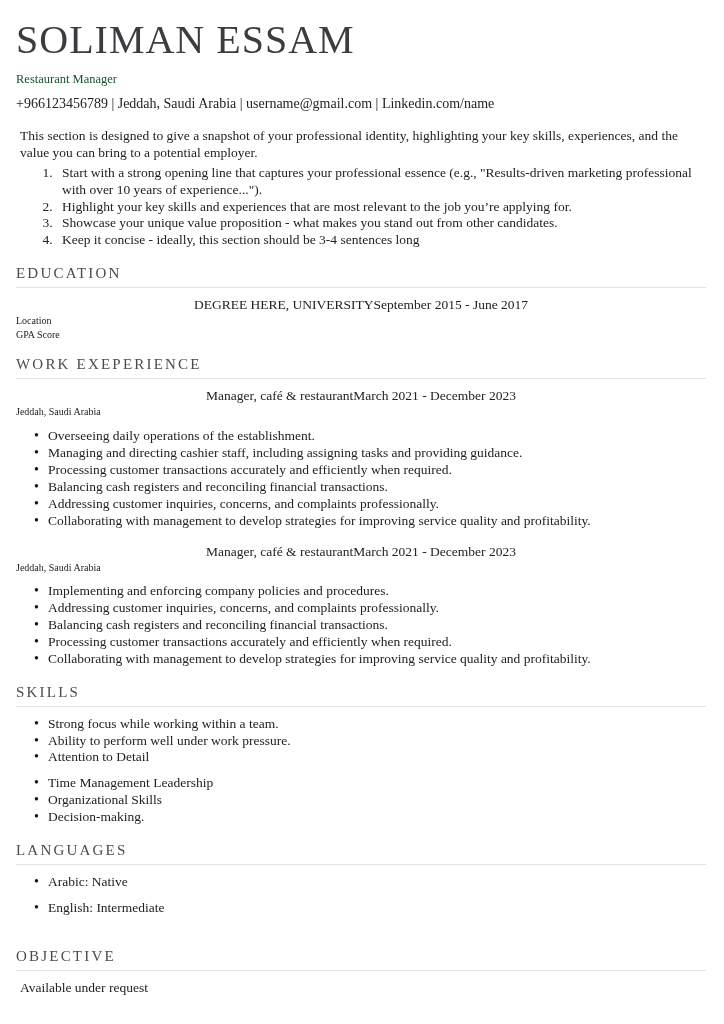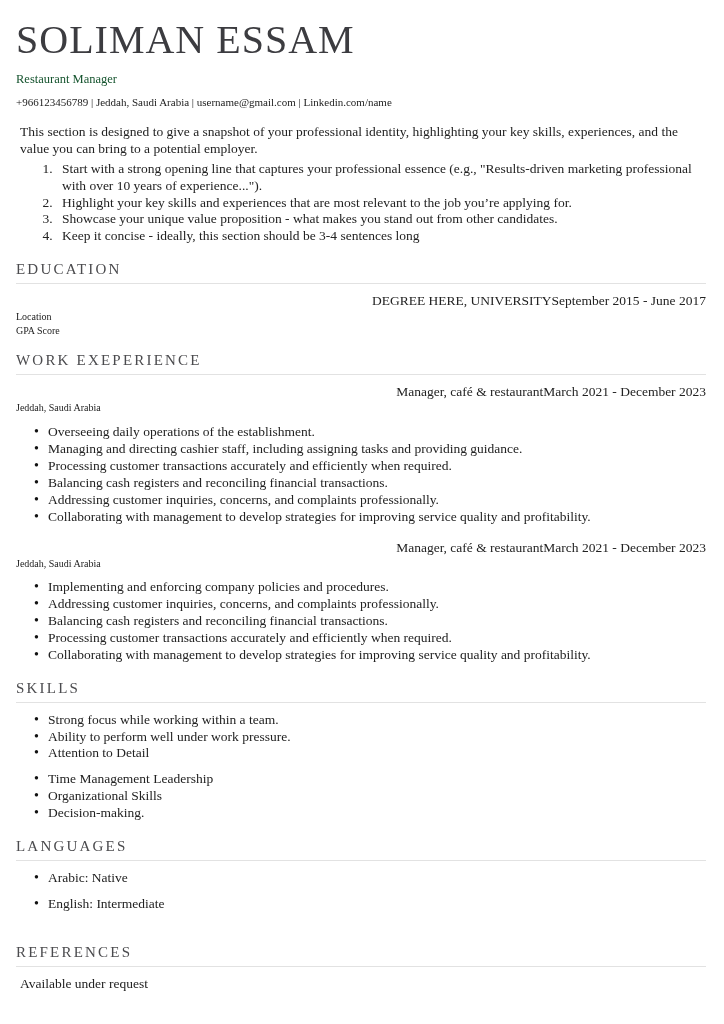--- a/index.html
+++ b/index.html
@@ -10,36 +10,36 @@
     color: #222222; position: relative; overflow: hidden;
     padding: 10px 18px 0 16px;
   }
   
   .header { text-align: left; }
   .name {
     font-size: 40px; font-weight: 400; color: #3c3c40;
     letter-spacing: 1px; margin: 8px 0 10px 0; line-height: 1.1;
   }
   .job-title { font-size: 12.5px; color: #14532d; margin: 0 0 9px 0; }
-  .contact-line { font-size: 11px; color: #222; margin: 0; }
+  .contact-line { font-size: 14px; color: #222; margin: 0; }
   
   .section { margin-top: 16px; }
   .section-references { margin-top: 31px; }
   .section-heading {
     font-size: 15px; font-weight: 400; color: #4b4b4e;
     letter-spacing: 2.2px; margin: 0; padding-bottom: 5px;
     border-bottom: 1px solid #e2e2e2;
   }
   .section-body { margin-top: 9px; }
   p.text { font-size: 13.5px; line-height: 1.23; margin: 4px; }
   
   ol.numbered { margin: 0; padding: 0 0 0 40px; }
   ol.numbered li { font-size: 13.5px; line-height: 1.24; padding-left: 6px; }
   
-  .entry-header { display: flex; justify-content: flex-end; align-items: baseline; }
+  .entry-header { display: flex; justify-content: center; align-items: baseline; }
   .entry-title { font-size: 13.5px; }
   .entry-date { font-size: 13.5px; white-space: nowrap; }
   .entry-sub { font-size: 10px; line-height: 1.18; margin-top: 2px; }
   .job-block + .job-block { margin-top: 14px; }
   
   ul.bullets { list-style: none; margin: 10px 0 0 0; padding: 0; }
   ul.bullets li {
     position: relative; padding-left: 32px;
     font-size: 13.5px; line-height: 1.25;
   }
@@ -178,19 +178,19 @@
       <div class="col">
         <ul class="bullets">
 
             <li>English: Intermediate</li>
           </ul>
       </div>
     </div>
   </div>
 
   <div class="section section-references">
-    <h2 class="section-heading">REFERENCES</h2>
+    <h2 class="section-heading">OBJECTIVE</h2>
     <div class="section-body">
       <p class="text">Available under request</p>
     </div>
   </div>
 
 </div>
 
 </body></html>

